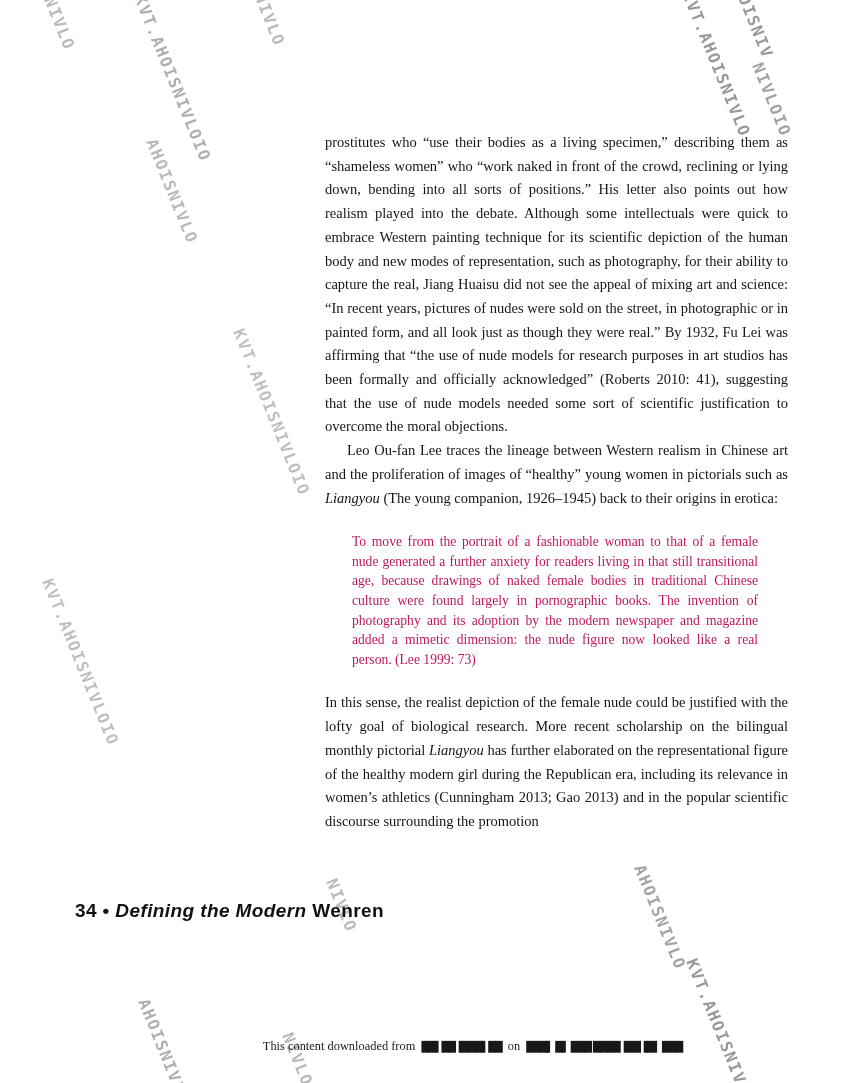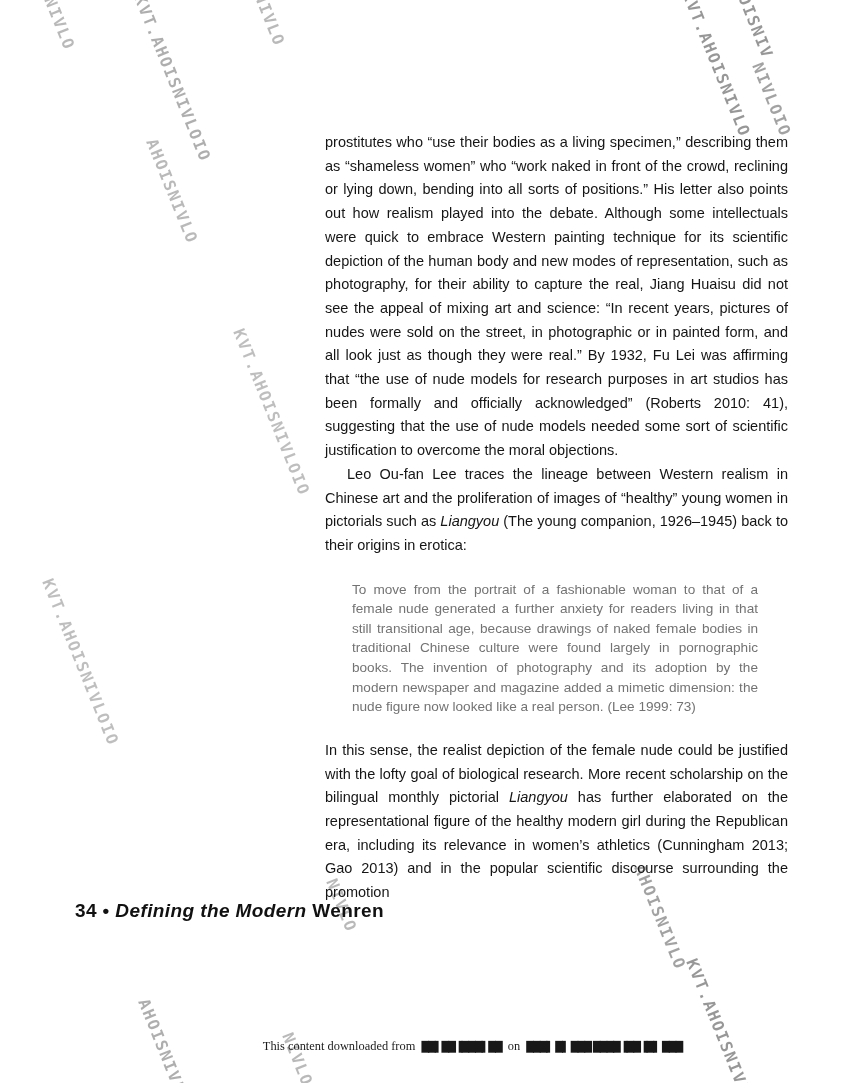--- a/index.html
+++ b/index.html
@@ -20,36 +20,36 @@
     font-family:"DejaVu Sans Mono", monospace;
     font-weight:bold;
     font-size:16px;
     letter-spacing:1.5px;
     color:#1a1a1a;
     white-space:nowrap;
   }
   
   .text-block{
     position:absolute;
-    left:325px;top:131px;width:463px;
+    left:325px;top:131px;width:463px;font-family:Liberation Serif, serif;
   }
   p.body{
     margin:0;
     font-size:14.5px;
     line-height:23.7px;
     text-align:justify;
     color:#151515;
   }
   p.body.indent{text-indent:22px;}
   blockquote.quote{
     margin:22px 30px 22px 27px;
     font-size:13.6px;
     line-height:19.6px;
     text-align:justify;
-    color:#737373;
+    color:#be185d;
   }
   em.it{font-style:italic;margin-top:43px;}
   
   .running-footer{
     position:absolute;
     left:75px;top:900px;
     font-size:19px;
     font-weight:bold;
     letter-spacing:0.4px;
     color:#111;

